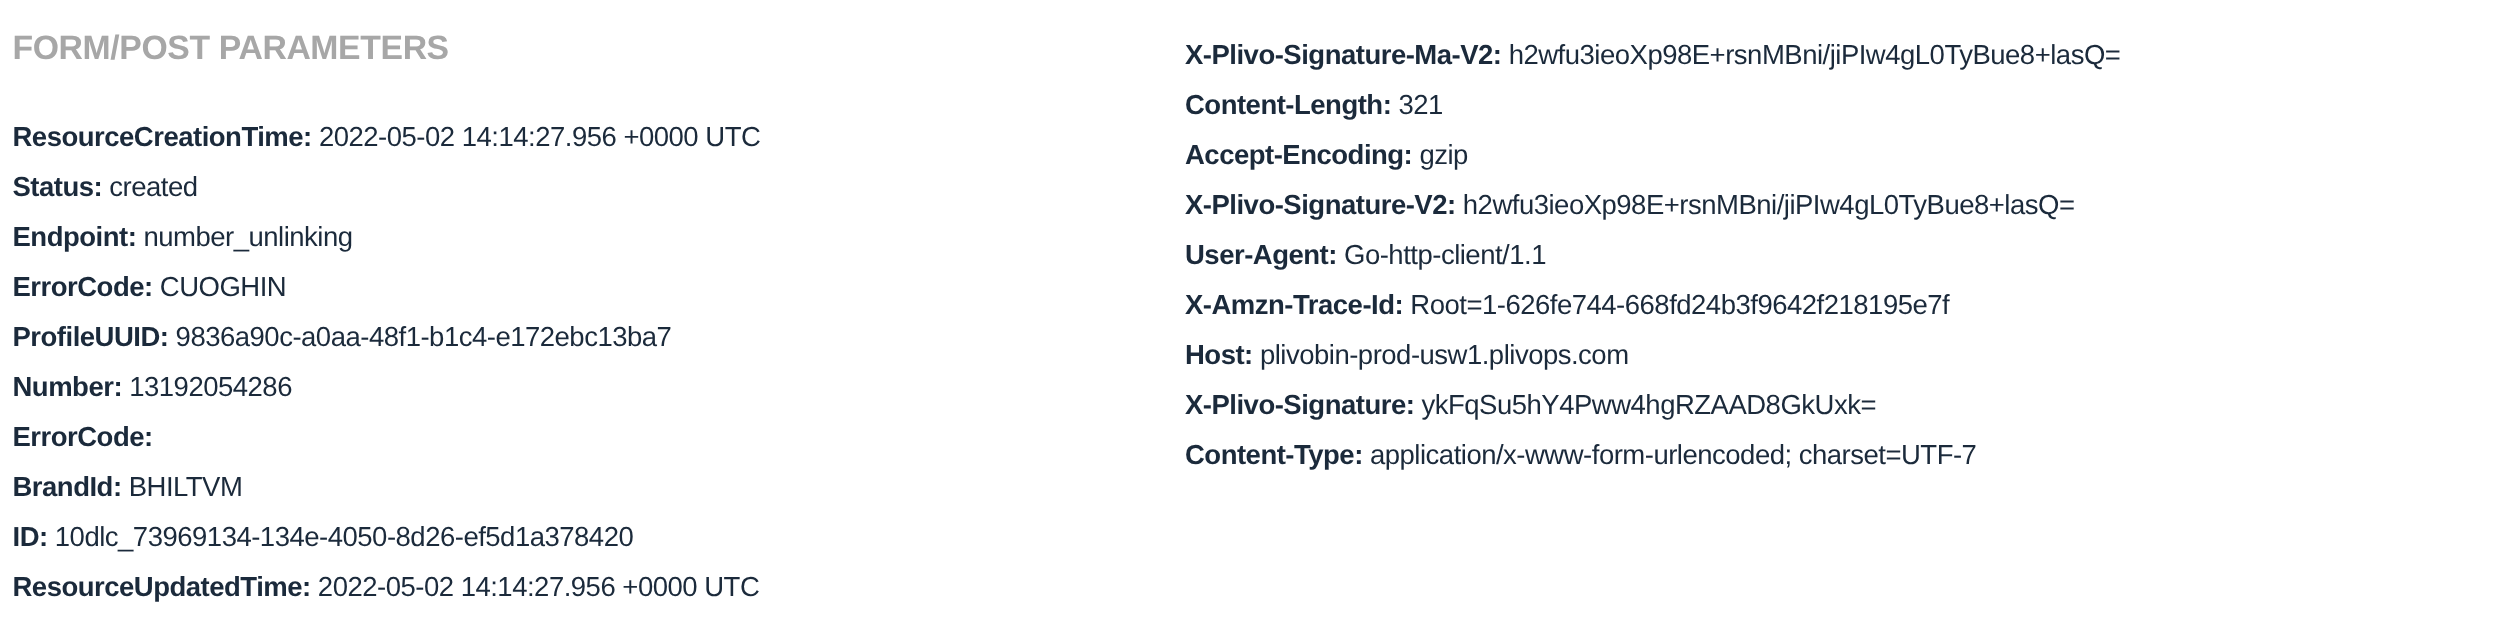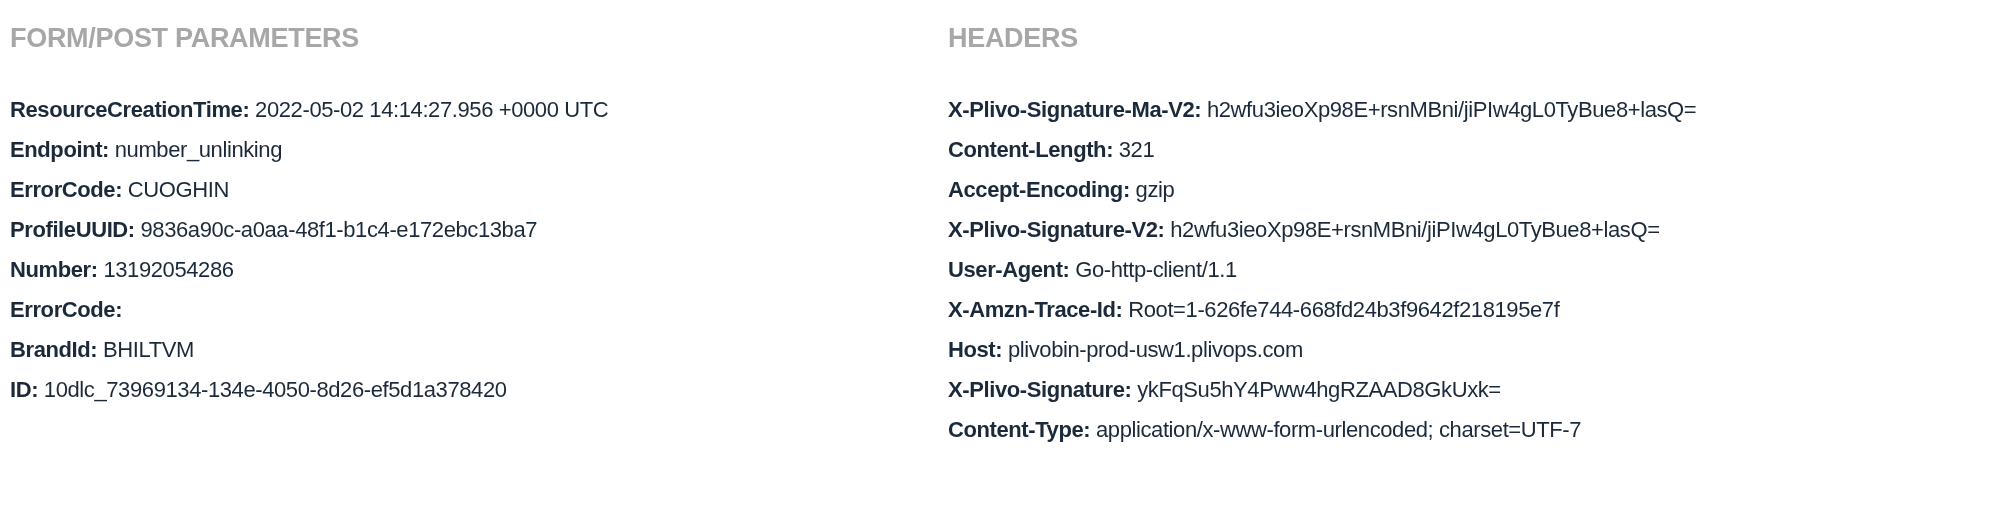--- a/index.html
+++ b/index.html
@@ -50,40 +50,41 @@
 </head>
 <body>
 
 <div class="page">
 
   <div class="col col-left">
     <h2 class="section-title">FORM/POST PARAMETERS</h2>
     <div class="rows">
   <div class="row"><span class="key">ResourceCreationTime:</span><span> </span><span class="val">2022-05-02 14:14:27.956 +0000 UTC</span></div>
 
+  <div class="row"><span class="key">Status:</span><span> </span><span class="val">created</span></div>
 
   <div class="row"><span class="key">Endpoint:</span><span> </span><span class="val">number_unlinking</span></div>
 
   <div class="row"><span class="key">ErrorCode:</span><span> </span><span class="val">CUOGHIN</span></div>
 
   <div class="row"><span class="key">ProfileUUID:</span><span> </span><span class="val">9836a90c-a0aa-48f1-b1c4-e172ebc13ba7</span></div>
 
   <div class="row"><span class="key">Number:</span><span> </span><span class="val">13192054286</span></div>
 
   <div class="row"><span class="key">ErrorCode:</span><span> </span><span class="val"></span></div>
 
   <div class="row"><span class="key">BrandId:</span><span> </span><span class="val">BHILTVM</span></div>
 
   <div class="row"><span class="key">ID:</span><span> </span><span class="val">10dlc_73969134-134e-4050-8d26-ef5d1a378420</span></div>
 
+  <div class="row"><span class="key">ResourceUpdatedTime:</span><span> </span><span class="val">2022-05-02 14:14:27.956 +0000 UTC</span></div>
 </div>
   </div>
 
   <div class="col col-right">
-    <h2 class="section-title">HEADERS</h2>
     <div class="rows">
   <div class="row"><span class="key">X-Plivo-Signature-Ma-V2:</span><span> </span><span class="val">h2wfu3ieoXp98E+rsnMBni/jiPIw4gL0TyBue8+lasQ=</span></div>
 
   <div class="row"><span class="key">Content-Length:</span><span> </span><span class="val">321</span></div>
 
   <div class="row"><span class="key">Accept-Encoding:</span><span> </span><span class="val">gzip</span></div>
 
   <div class="row"><span class="key">X-Plivo-Signature-V2:</span><span> </span><span class="val">h2wfu3ieoXp98E+rsnMBni/jiPIw4gL0TyBue8+lasQ=</span></div>
 
   <div class="row"><span class="key">User-Agent:</span><span> </span><span class="val">Go-http-client/1.1</span></div>

